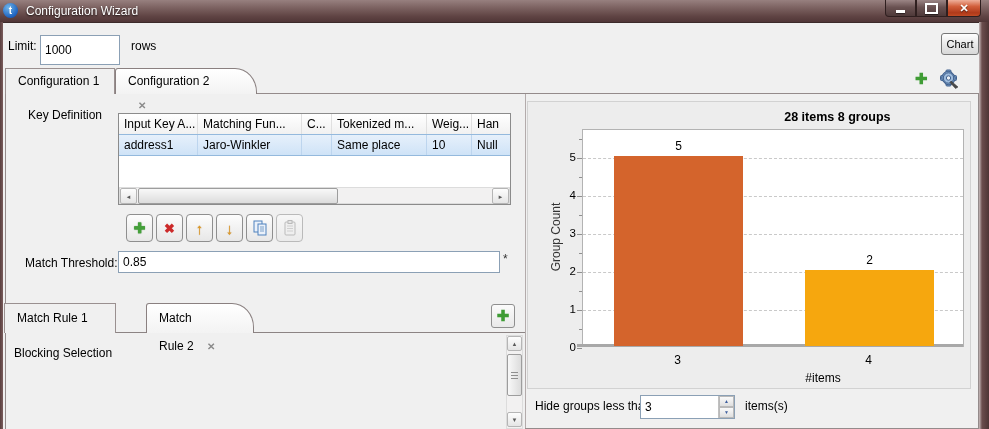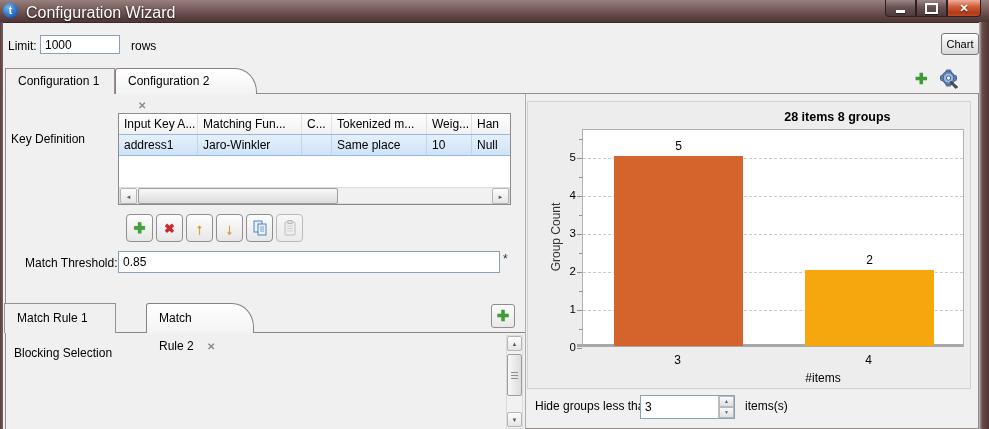--- a/index.html
+++ b/index.html
@@ -7,21 +7,21 @@
   .window{position:relative;width:989px;height:429px;background:#f0f0f0;overflow:hidden;}
   .abs{position:absolute;}
 
   
   .titlebar{left:0;top:0;width:989px;height:22px;
     background:linear-gradient(180deg,#97807f 0%,#7c6261 35%,#5f4343 75%,#503637 100%);
     border-bottom:1px solid #3c2a2a;}
   .app-icon{left:3px;top:3px;width:15px;height:15px;border-radius:50%;
     background:radial-gradient(circle at 35% 30%,#6fb4e8,#1d62c0 70%,#0d3f86);
     color:#fff;font-weight:bold;font-size:10px;text-align:center;line-height:15px;border:1px solid #0c3succ;}
-  .win-title{left:26px;top:4px;color:#fff;font-size:16px;text-shadow:0 1px 2px rgba(0,0,0,.8);}
+  .win-title{left:26px;top:4px;color:#fff;font-size:12px;text-shadow:0 1px 2px rgba(0,0,0,.8);}
   .win-buttons{right:8px;top:0;height:17px;display:flex;}
   .winbtn{width:31px;height:17px;border:1px solid #2f1f1f;border-top:none;
     background:linear-gradient(#9b8585,#6a5252 45%,#4e3939);
     display:flex;align-items:center;justify-content:center;box-sizing:border-box;}
   .winbtn:first-child{border-bottom-left-radius:4px;}
   .winbtn.close{width:34px;border-bottom-right-radius:4px;
     background:linear-gradient(#efb09b,#d25f3c 40%,#b03a1a 80%,#c14a24);}
   .glyph-min{width:9px;height:3px;background:#fff;margin-top:6px;box-shadow:0 1px 1px rgba(0,0,0,.5);}
   .glyph-max{width:9px;height:7px;border:2px solid #fff;box-shadow:0 1px 1px rgba(0,0,0,.5);}
   .glyph-close{color:#fff;font-size:11px;font-weight:bold;text-shadow:0 1px 1px rgba(0,0,0,.6);}
@@ -115,21 +115,21 @@
       </div>
       <div class="winbtn close">
         <span class="glyph-close">✕</span>
       </div>
     </div>
   </div>
   <div class="abs border-left"></div>
   <div class="abs border-right"></div>
 
   <div class="abs lbl" style="left:8px;top:39px;">Limit:</div>
-  <input class="abs tb-input" style="left: 40px; top: 35px; width: 80px; height: 19px;" value="1000">
+  <input class="abs tb-input" style="left: 40px; top: 35px; width: 80px; height: 30px;" value="1000">
   <div class="abs lbl" style="left:131px;top:39px;">rows</div>
   <div class="abs btn" style="left:941px;top:33px;width:38px;height:22px;line-height:20px;">Chart</div>
 
   <div class="abs etab" style="left:5px;top:68px;width:110px;z-index:2;">
     <span>Configuration 1</span>
   </div>
   <div class="abs etab active" style="left:115px;top:68px;width:142px;">
     <span>Configuration 2</span>
     <span class="tab-close">✕</span>
   </div>
@@ -142,21 +142,21 @@
       <circle cx="10.5" cy="9" r="5.2" fill="#9dbbdd"></circle>
       <circle cx="10.5" cy="9" r="2.2" fill="#e9eef5"></circle>
     </g>
     <path d="M13 12 L20 18 L17.5 19.5 L12 13.5 Z" fill="#4a4a4a" stroke="#2e2e2e" stroke-width="0.5"></path>
   </svg>
 
   <div class="abs folder-border" style="left:5px;top:93px;width:974px;height:336px;background:#f0f0f0;"></div>
 
   <div class="abs" style="left:6px;top:94px;width:519px;height:334px;border-right:1px solid #b3abab;"></div>
 
-  <div class="abs lbl" style="left:11px;top:108px;margin-top:24px;">Key Definition</div>
+  <div class="abs lbl" style="left:28px;top:108px;">Key Definition</div>
 
   <div class="abs ktable" style="left:118px;top:113px;width:393px;height:92px;">
     <div class="krow khead">
       <div class="kcell" style="width:79px;">Input Key A...</div>
       <div class="kcell" style="width:104px;">Matching Fun...</div>
       <div class="kcell" style="width:30px;">C...</div>
       <div class="kcell" style="width:95px;">Tokenized m...</div>
       <div class="kcell" style="width:45px;">Weig...</div>
       <div class="kcell" style="width:38px;border-right:none;">Han</div>
     </div>

